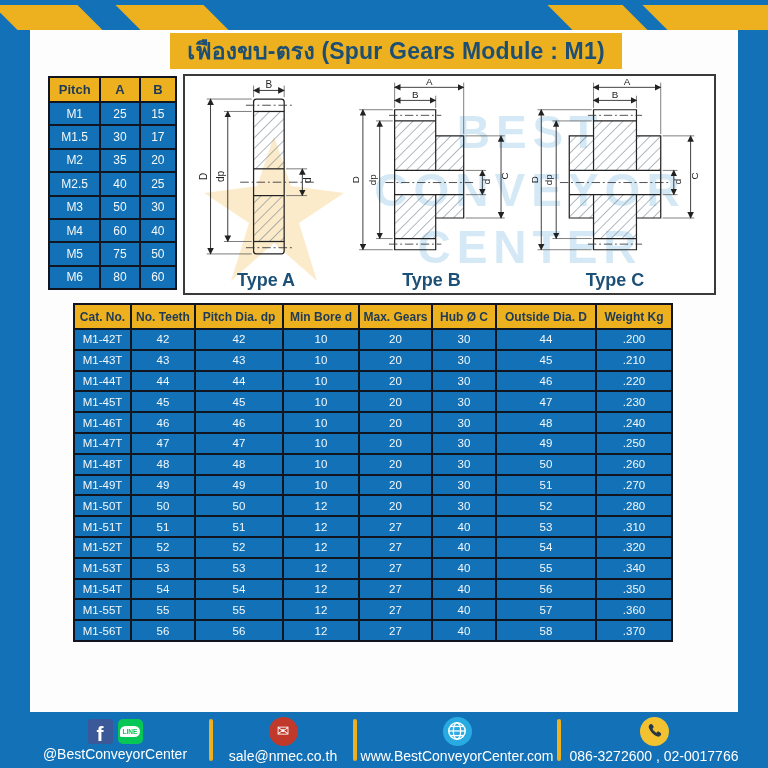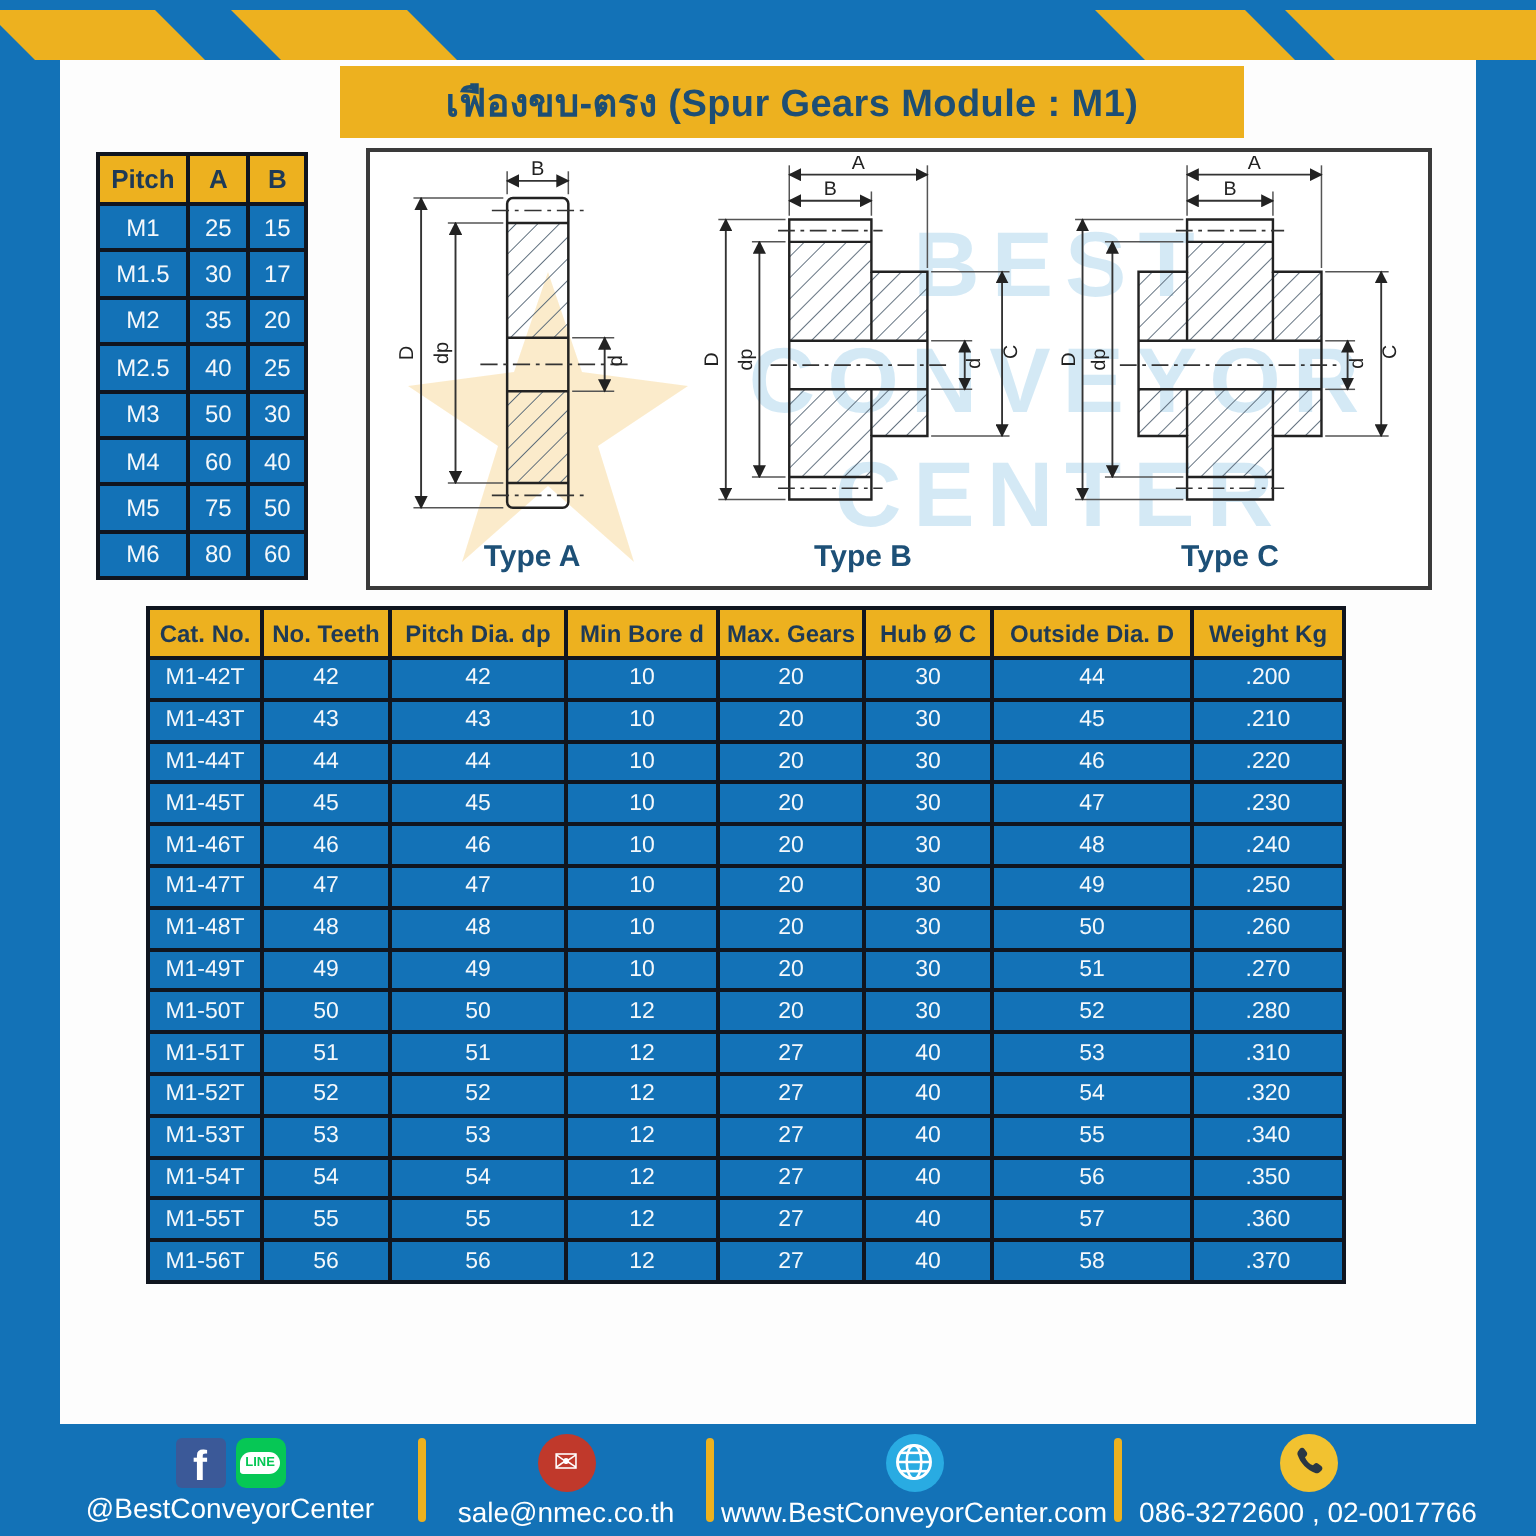--- a/index.html
+++ b/index.html
@@ -15,44 +15,44 @@
   .stripe { position:absolute; top:5px; height:25px; background:#EDB11F; transform:skewX(45deg); }
   .s1 { left:5px;   width:85px; }
   .s2 { left:128px; width:88px; }
   .s3 { left:560px; width:75px; }
   .s4 { left:655px; width:130px; }
 
   .card { position:absolute; left:30px; top:30px; width:708px; height:682px; background:#FDFDFD; }
 
   .title-bar {
     position:absolute; left:140px; top:3px; width:452px; height:36px;
-    background:#EDB11F; color:#1D4E74; font-weight:bold; font-size:19px;
+    background:#EDB11F; color:#1D4E74; font-weight:bold; font-size:23px;
     display:flex; align-items:center; justify-content:center; letter-spacing:.2px;
   }
 
   table { border-collapse:collapse; }
   th, td { border:2px solid #10151F; text-align:center; vertical-align:middle; }
   th { background:#EDB11F; color:#1E3A56; font-weight:bold; }
   td { background:#1372B7; color:#F4F8FB; }
 
-  .pitch-table { position:absolute; left:18px; top:46px; width:106px; border:1px solid #10151F; }
+  .pitch-table { position:absolute; left:18px; top:46px; width:129px; border:1px solid #10151F; }
   .pitch-table th { font-size:13px; height:25px; }
   .pitch-table td { font-size:12px; height:23.4px; }
 
   .main-table { position:absolute; left:43px; top:273px; width:600px; border:1px solid #10151F; }
   .main-table th { font-size:12px; height:25px; padding:0 1px; }
   .main-table td { font-size:11.5px; height:20.8px; }
 
   .drawings {
     position:absolute; left:153px; top:44px; width:533px; height:221px;
     background:#fff; border:2px solid #3a3a3a; overflow:hidden;
     display:flex; justify-content:space-between; padding:2px 6px 0 6px;
   }
   .figure { display:flex; flex-direction:column; align-items:center; z-index:2; }
-  .figure-label { font-size:15px; font-weight:bold; color:#1D5077; margin-top:-4px; }
+  .figure-label { font-size:18px; font-weight:bold; color:#1D5077; margin-top:-4px; }
 
   .wm-text {
     position:absolute; right:4px; top:28px; width:360px; text-align:center;
     font-weight:bold; font-size:46px; letter-spacing:6px; line-height:1.25;
     color:#3E9FD6; opacity:.22; z-index:1; pointer-events:none;
   }
   .wm-logo { position:absolute; left:14px; top:55px; opacity:.22; z-index:1; pointer-events:none; }
 
   svg text { font-family:"Liberation Sans", sans-serif; font-size:10.5px; fill:#222; }
   .dim { stroke:#333; stroke-width:1; }

